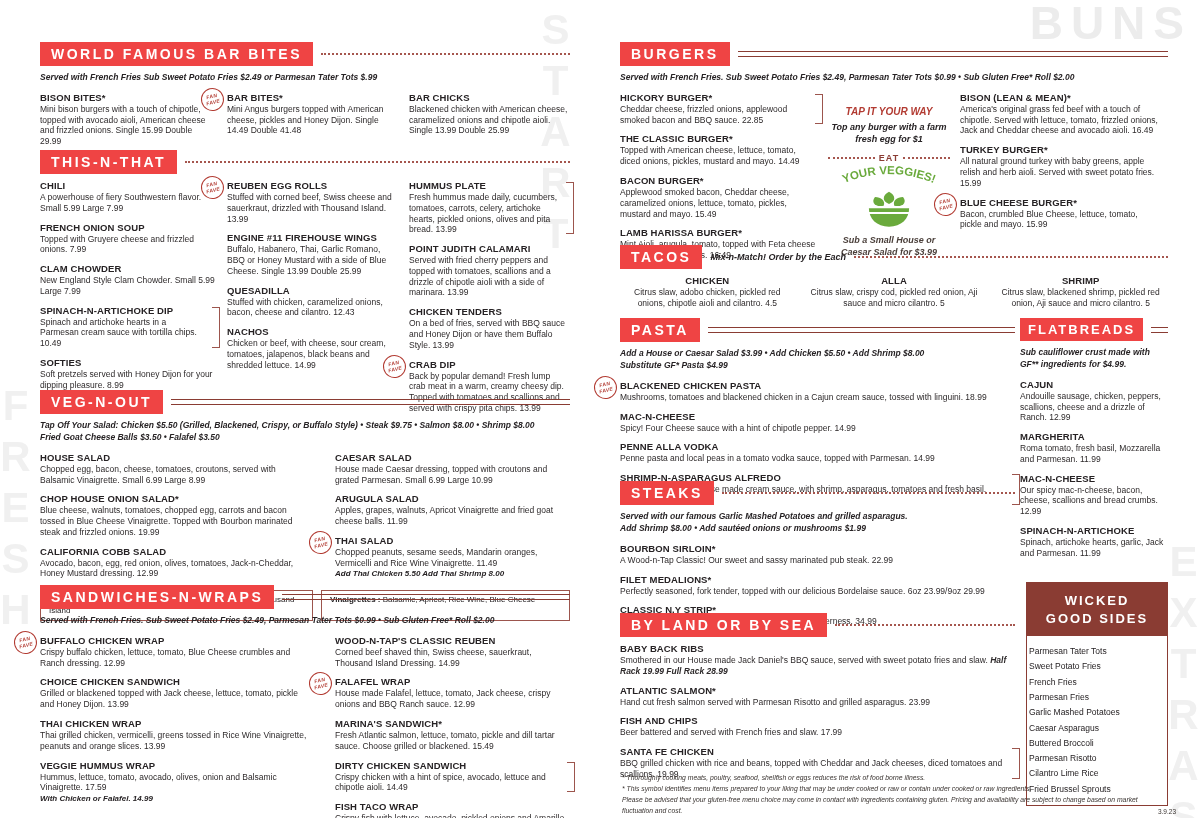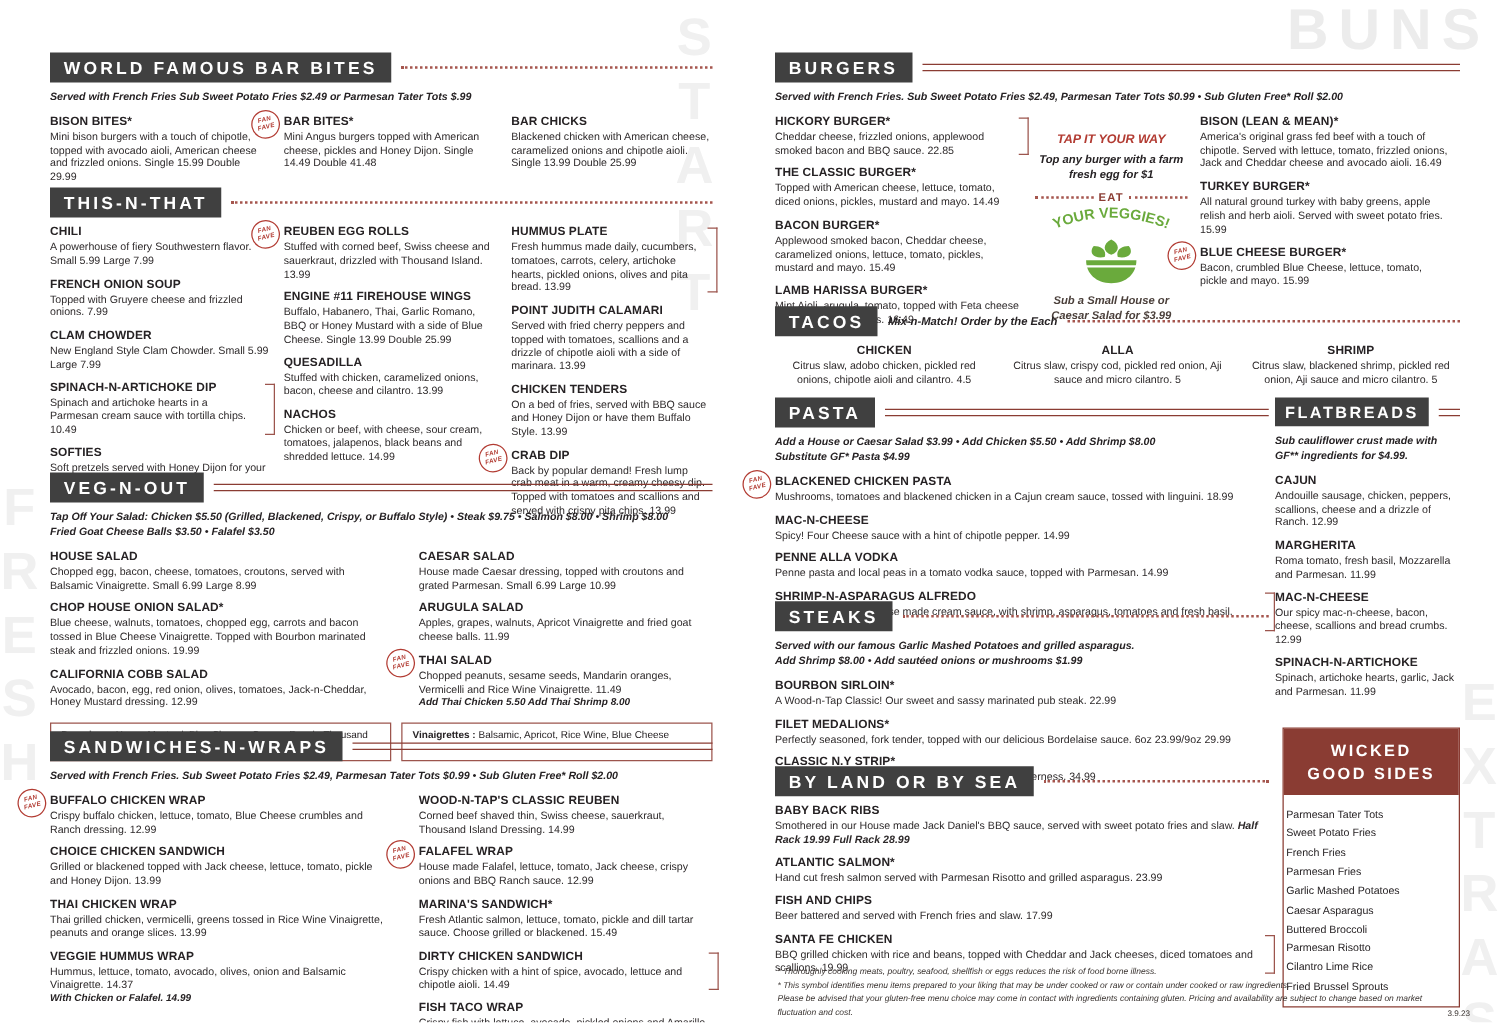--- a/index.html
+++ b/index.html
@@ -8,21 +8,21 @@
   
   .wm{position:absolute;font-weight:700;color:#ececec;user-select:none;}
   .wm-horiz{font-size:46px;letter-spacing:8px;}
   .wm-vert{writing-mode:vertical-rl;text-orientation:upright;font-size:42px;letter-spacing:4px;color:#f0f0f0;line-height:1;}
   
   .page-left{position:absolute;left:40px;top:42px;width:530px;height:776px;}
   .page-right{position:absolute;left:620px;top:42px;width:548px;height:776px;}
   .sec{position:absolute;left:0;right:0;}
   
   .sec-head{display:flex;align-items:center;gap:8px;margin-bottom:6px;}
-  .sec-title{display:inline-block;background:#404040;color:#fff;font-size:14px;font-weight:700;
+  .sec-title{display:inline-block;background:#ef4444;color:#fff;font-size:14px;font-weight:700;
              letter-spacing:2.5px;padding:4px 11px;margin:0;white-space:nowrap;}
   .rule{flex:1;height:0;}
   .rule.dotted{border-top:2px dotted #a5564e;}
   .rule.double{height:4px;border-top:1px solid #8a3c33;border-bottom:1px solid #8a3c33;}
   .tagline{font-size:9px;font-weight:700;font-style:italic;white-space:nowrap;}
   .intro{font-size:8.5px;font-weight:700;font-style:italic;margin:0 0 8px;line-height:1.4;white-space:pre-line;}
   
   .cols{display:flex;gap:12px;}
   .cols.wide-gap{gap:25px;}
   .w175{width:175px}.w170{width:170px}.w160{width:160px}
@@ -166,21 +166,21 @@
   </div>
             <div class="item">
 
     <h3 class="item-name">ENGINE #11 FIREHOUSE WINGS</h3>
     <p class="item-desc"><span>Buffalo, Habanero, Thai, Garlic Romano, BBQ or Honey Mustard with a side of Blue Cheese. Single 13.99  Double 25.99</span> </p>
 
   </div>
             <div class="item">
 
     <h3 class="item-name">QUESADILLA</h3>
-    <p class="item-desc"><span>Stuffed with chicken, caramelized onions, bacon, cheese and cilantro. 13.99</span> </p>
+    <p class="item-desc"><span>Stuffed with chicken, caramelized onions, bacon, cheese and cilantro. 12.43</span> </p>
 
   </div>
             <div class="item">
 
     <h3 class="item-name">NACHOS</h3>
     <p class="item-desc"><span>Chicken or beef, with cheese, sour cream, tomatoes, jalapenos, black beans and shredded lettuce. 14.99</span> </p>
 
   </div>
           </div>
         <div class="col w160">
@@ -205,21 +205,21 @@
             <div class="item">
     <span class="badge">FAN FAVE</span>
     <h3 class="item-name">CRAB DIP</h3>
     <p class="item-desc"><span>Back by popular demand! Fresh lump crab meat in a warm, creamy cheesy dip. Topped with tomatoes and scallions and served with crispy pita chips. 13.99</span> </p>
 
   </div>
           </div>
       </div>
     </section>
 
-    <section class="sec" style="top:336px">
+    <section class="sec" style="top:348px">
       <div class="sec-head">
         <h2 class="sec-title">VEG-N-OUT</h2>
         <div class="rule double"></div>
       </div>
       <p class="intro">Tap Off Your Salad: Chicken $5.50 (Grilled, Blackened, Crispy, or Buffalo Style) • Steak $9.75 • Salmon $8.00 • Shrimp $8.00
 Fried Goat Cheese Balls $3.50 • Falafel $3.50</p>
       <div class="cols wide-gap">
         <div class="col w270">
             <div class="item">
 
@@ -289,21 +289,21 @@
   </div>
             <div class="item">
 
     <h3 class="item-name">THAI CHICKEN WRAP</h3>
     <p class="item-desc"><span>Thai grilled chicken, vermicelli, greens tossed in Rice Wine Vinaigrette, peanuts and orange slices. 13.99</span> </p>
 
   </div>
             <div class="item">
 
     <h3 class="item-name">VEGGIE HUMMUS WRAP</h3>
-    <p class="item-desc"><span>Hummus, lettuce, tomato, avocado, olives, onion and Balsamic Vinaigrette. 14.37</span> </p>
+    <p class="item-desc"><span>Hummus, lettuce, tomato, avocado, olives, onion and Balsamic Vinaigrette. 17.59</span> </p>
     <p class="item-note">With Chicken or Falafel. 14.99</p>
   </div>
           </div>
         <div class="col w235">
             <div class="item">
 
     <h3 class="item-name">WOOD-N-TAP'S CLASSIC REUBEN</h3>
     <p class="item-desc"><span>Corned beef shaved thin, Swiss cheese, sauerkraut, Thousand Island Dressing. 14.99</span> </p>
 
   </div>

